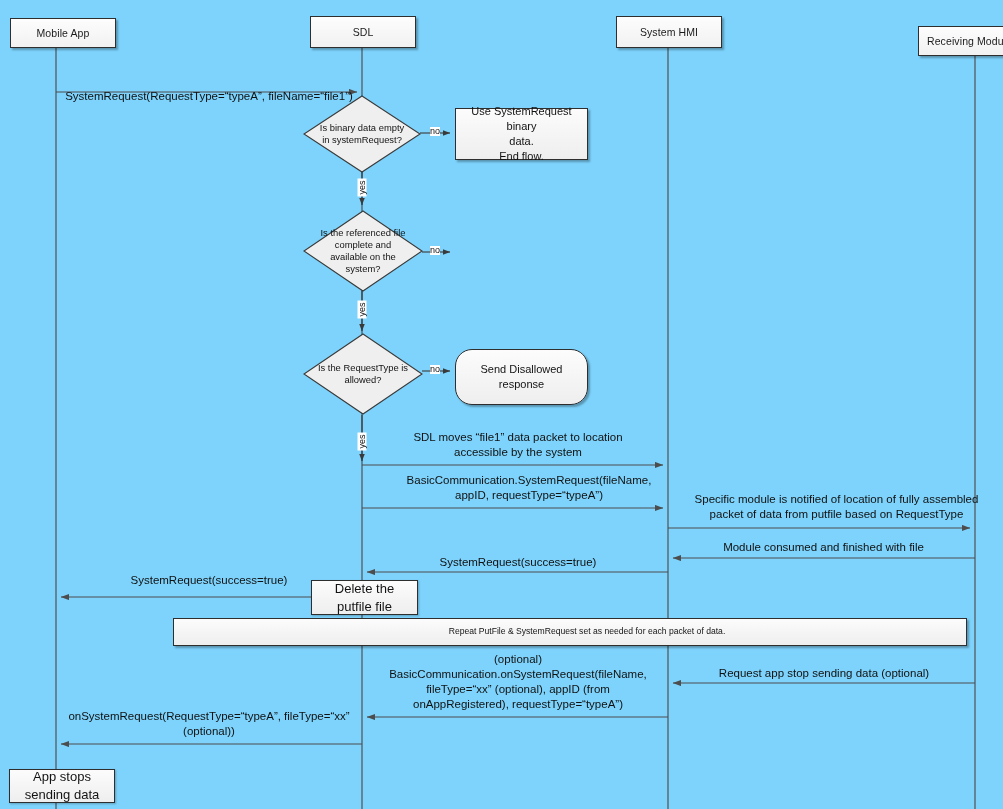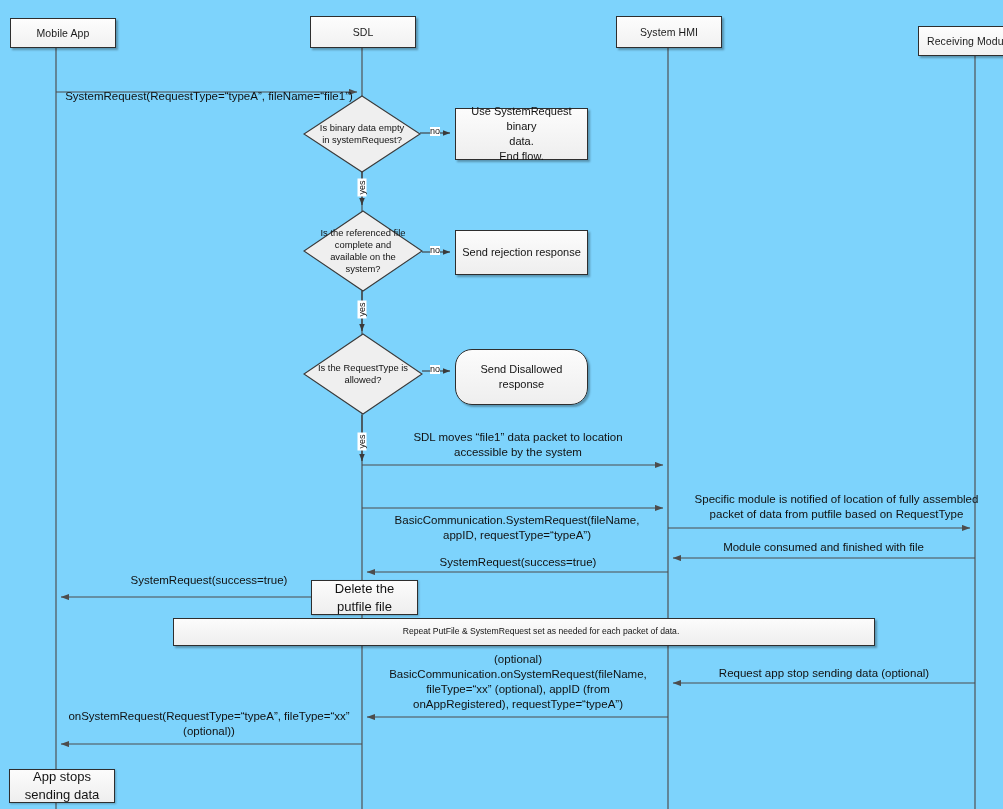--- a/index.html
+++ b/index.html
@@ -220,36 +220,35 @@
   <div class="branch-label" style="left:430px; top:365px;">no</div>
 
   <div class="branch-label vert" style="left:353px; top:183px; width:18px; text-align:center;">yes</div>
   <div class="branch-label vert" style="left:353px; top:305px; width:18px; text-align:center;">yes</div>
   <div class="branch-label vert" style="left:353px; top:437px; width:18px; text-align:center;">yes</div>
 
   <div class="proc-box" style="left:455px; top:108px; width:133px; height:52px; white-space:pre-line;">Use SystemRequest binary
 data.
 End flow.</div>
 
-  <div class="proc-box" style="left:455px; top:230px; width:133px; height:45px;">Send rejection response</div>
 
   <div class="proc-box" style="left:455px; top:349px; width:133px; height:56px;border-radius:17px;">Send Disallowed response</div>
 
   <div class="proc-box plain small" style="left:311px; top:580px; width:107px; height:35px;">Delete the putfile file</div>
 
-  <div class="proc-box tiny" style="left:173px; top:618px; width:702px; height:28px;padding-left:38px;">Repeat PutFile &amp; SystemRequest set as needed for each packet of data.</div>
+  <div class="proc-box tiny" style="left:173px; top:618px; width:794px; height:28px;padding-left:38px;">Repeat PutFile &amp; SystemRequest set as needed for each packet of data.</div>
 
   <div class="proc-box plain small" style="left:9px; top:769px; width:106px; height:34px;">App stops sending data</div>
 
   <div class="msg" style="left:56px; top:73px; width:306px;margin-top:16px;">SystemRequest(RequestType=“typeA”, fileName=“file1”)</div>
 
   <div class="msg" style="left:372px; top:430px; width:292px;text-align:center;">SDL moves “file1” data packet to location
 accessible by the system</div>
 
-  <div class="msg" style="left:370px; top:473px; width:294px;margin-top:40px;">BasicCommunication.SystemRequest(fileName,
+  <div class="msg" style="left:382px; top:473px; width:294px;">BasicCommunication.SystemRequest(fileName,
 appID, requestType=“typeA”)</div>
 
   <div class="msg" style="left:670px; top:492px; width:333px;">Specific module is notified of location of fully assembled
 packet of data from putfile based on RequestType</div>
 
   <div class="msg" style="left:672px; top:540px; width:303px;">Module consumed and finished with file</div>
 
   <div class="msg" style="left:368px; top:555px; width:300px;">SystemRequest(success=true)</div>
 
   <div class="msg" style="left:58px; top:573px; width:302px;">SystemRequest(success=true)</div>

